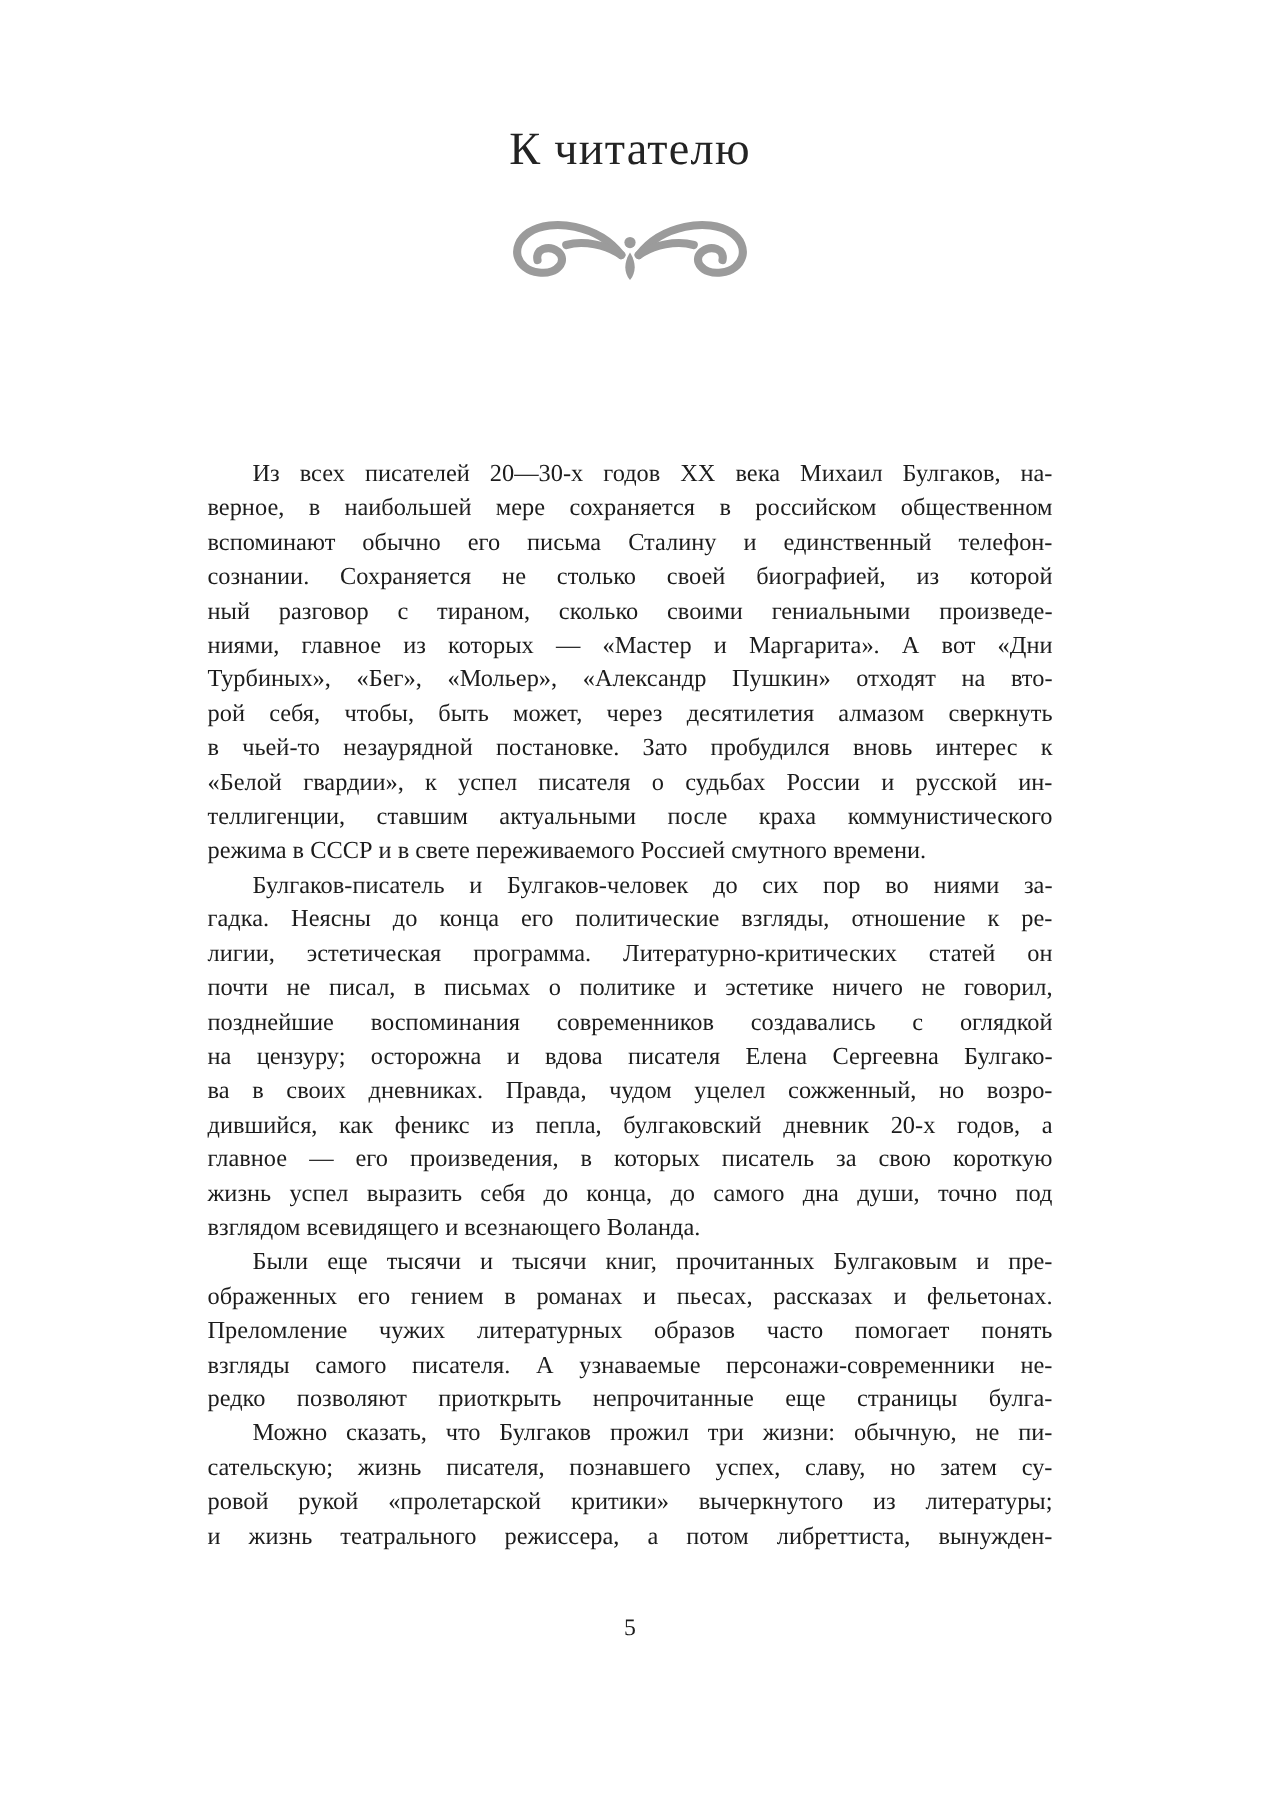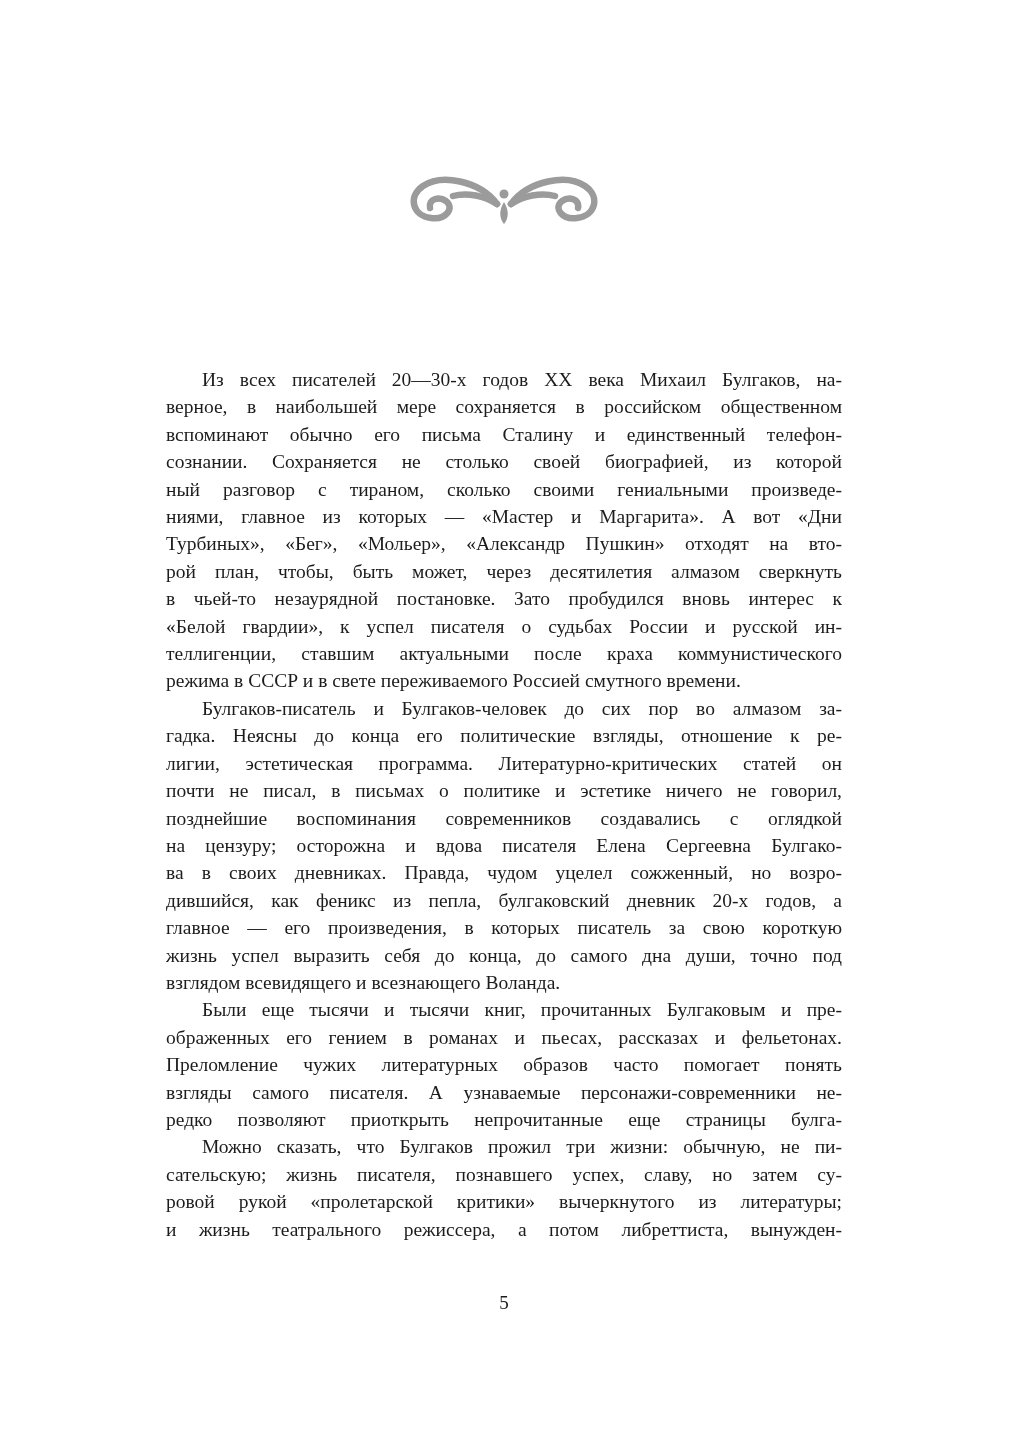--- a/index.html
+++ b/index.html
@@ -72,20 +72,21 @@
     text-align: center;
     font-size: 19px;
     color: #1c1c1c;
   }
 </style>
 </head>
 <body>
 
 <div class="page">
 
+  <h1 class="title">К читателю</h1>
 
   <div class="ornament">
     <svg width="206" height="58" viewBox="0 0 206 58" aria-hidden="true">
       <g fill="none" stroke="#9b9b9b" stroke-width="6.5" stroke-linecap="round">
 
         <path d="M96 32 C78 8, 40 2, 22 14 C6 25, 12 44, 30 46 C45 48, 54 36, 45 29 C38 24, 27 27, 29 36"></path>
         <path d="M96 32 C84 24, 66 20, 52 24"></path>
 
         <path d="M110 32 C128 8, 166 2, 184 14 C200 25, 194 44, 176 46 C161 48, 152 36, 161 29 C168 24, 179 27, 177 36"></path>
         <path d="M110 32 C122 24, 140 20, 154 24"></path>
@@ -99,28 +100,28 @@
 
   <div class="text-block" id="text-block">
       <div class="para">
         <div class="line first">Из всех писателей 20—30-х годов XX века Михаил Булгаков, на-</div>
         <div class="line">верное, в наибольшей мере сохраняется в российском общественном</div>
         <div class="line">вспоминают обычно его письма Сталину и единственный телефон-</div>
         <div class="line">сознании. Сохраняется не столько своей биографией, из которой</div>
         <div class="line">ный разговор с тираном, сколько своими гениальными произведе-</div>
         <div class="line">ниями, главное из которых — «Мастер и Маргарита». А вот «Дни</div>
         <div class="line">Турбиных», «Бег», «Мольер», «Александр Пушкин» отходят на вто-</div>
-        <div class="line">рой план, чтобы, быть может, через десятилетия алмазом сверкнуть</div>
+        <div class="line">рой себя, чтобы, быть может, через десятилетия алмазом сверкнуть</div>
         <div class="line">в чьей-то незаурядной постановке. Зато пробудился вновь интерес к</div>
         <div class="line">«Белой гвардии», к успел писателя о судьбах России и русской ин-</div>
         <div class="line">теллигенции, ставшим актуальными после краха коммунистического</div>
         <div class="line lastline">режима в СССР и в свете переживаемого Россией смутного времени.</div>
       </div>
       <div class="para">
-        <div class="line first">Булгаков-писатель и Булгаков-человек до сих пор во алмазом за-</div>
+        <div class="line first">Булгаков-писатель и Булгаков-человек до сих пор во ниями за-</div>
         <div class="line">гадка. Неясны до конца его политические взгляды, отношение к ре-</div>
         <div class="line">лигии, эстетическая программа. Литературно-критических статей он</div>
         <div class="line">почти не писал, в письмах о политике и эстетике ничего не говорил,</div>
         <div class="line">позднейшие воспоминания современников создавались с оглядкой</div>
         <div class="line">на цензуру; осторожна и вдова писателя Елена Сергеевна Булгако-</div>
         <div class="line">ва в своих дневниках. Правда, чудом уцелел сожженный, но возро-</div>
         <div class="line">дившийся, как феникс из пепла, булгаковский дневник 20-х годов, а</div>
         <div class="line">главное — его произведения, в которых писатель за свою короткую</div>
         <div class="line">жизнь успел выразить себя до конца, до самого дна души, точно под</div>
         <div class="line lastline">взглядом всевидящего и всезнающего Воланда.</div>

